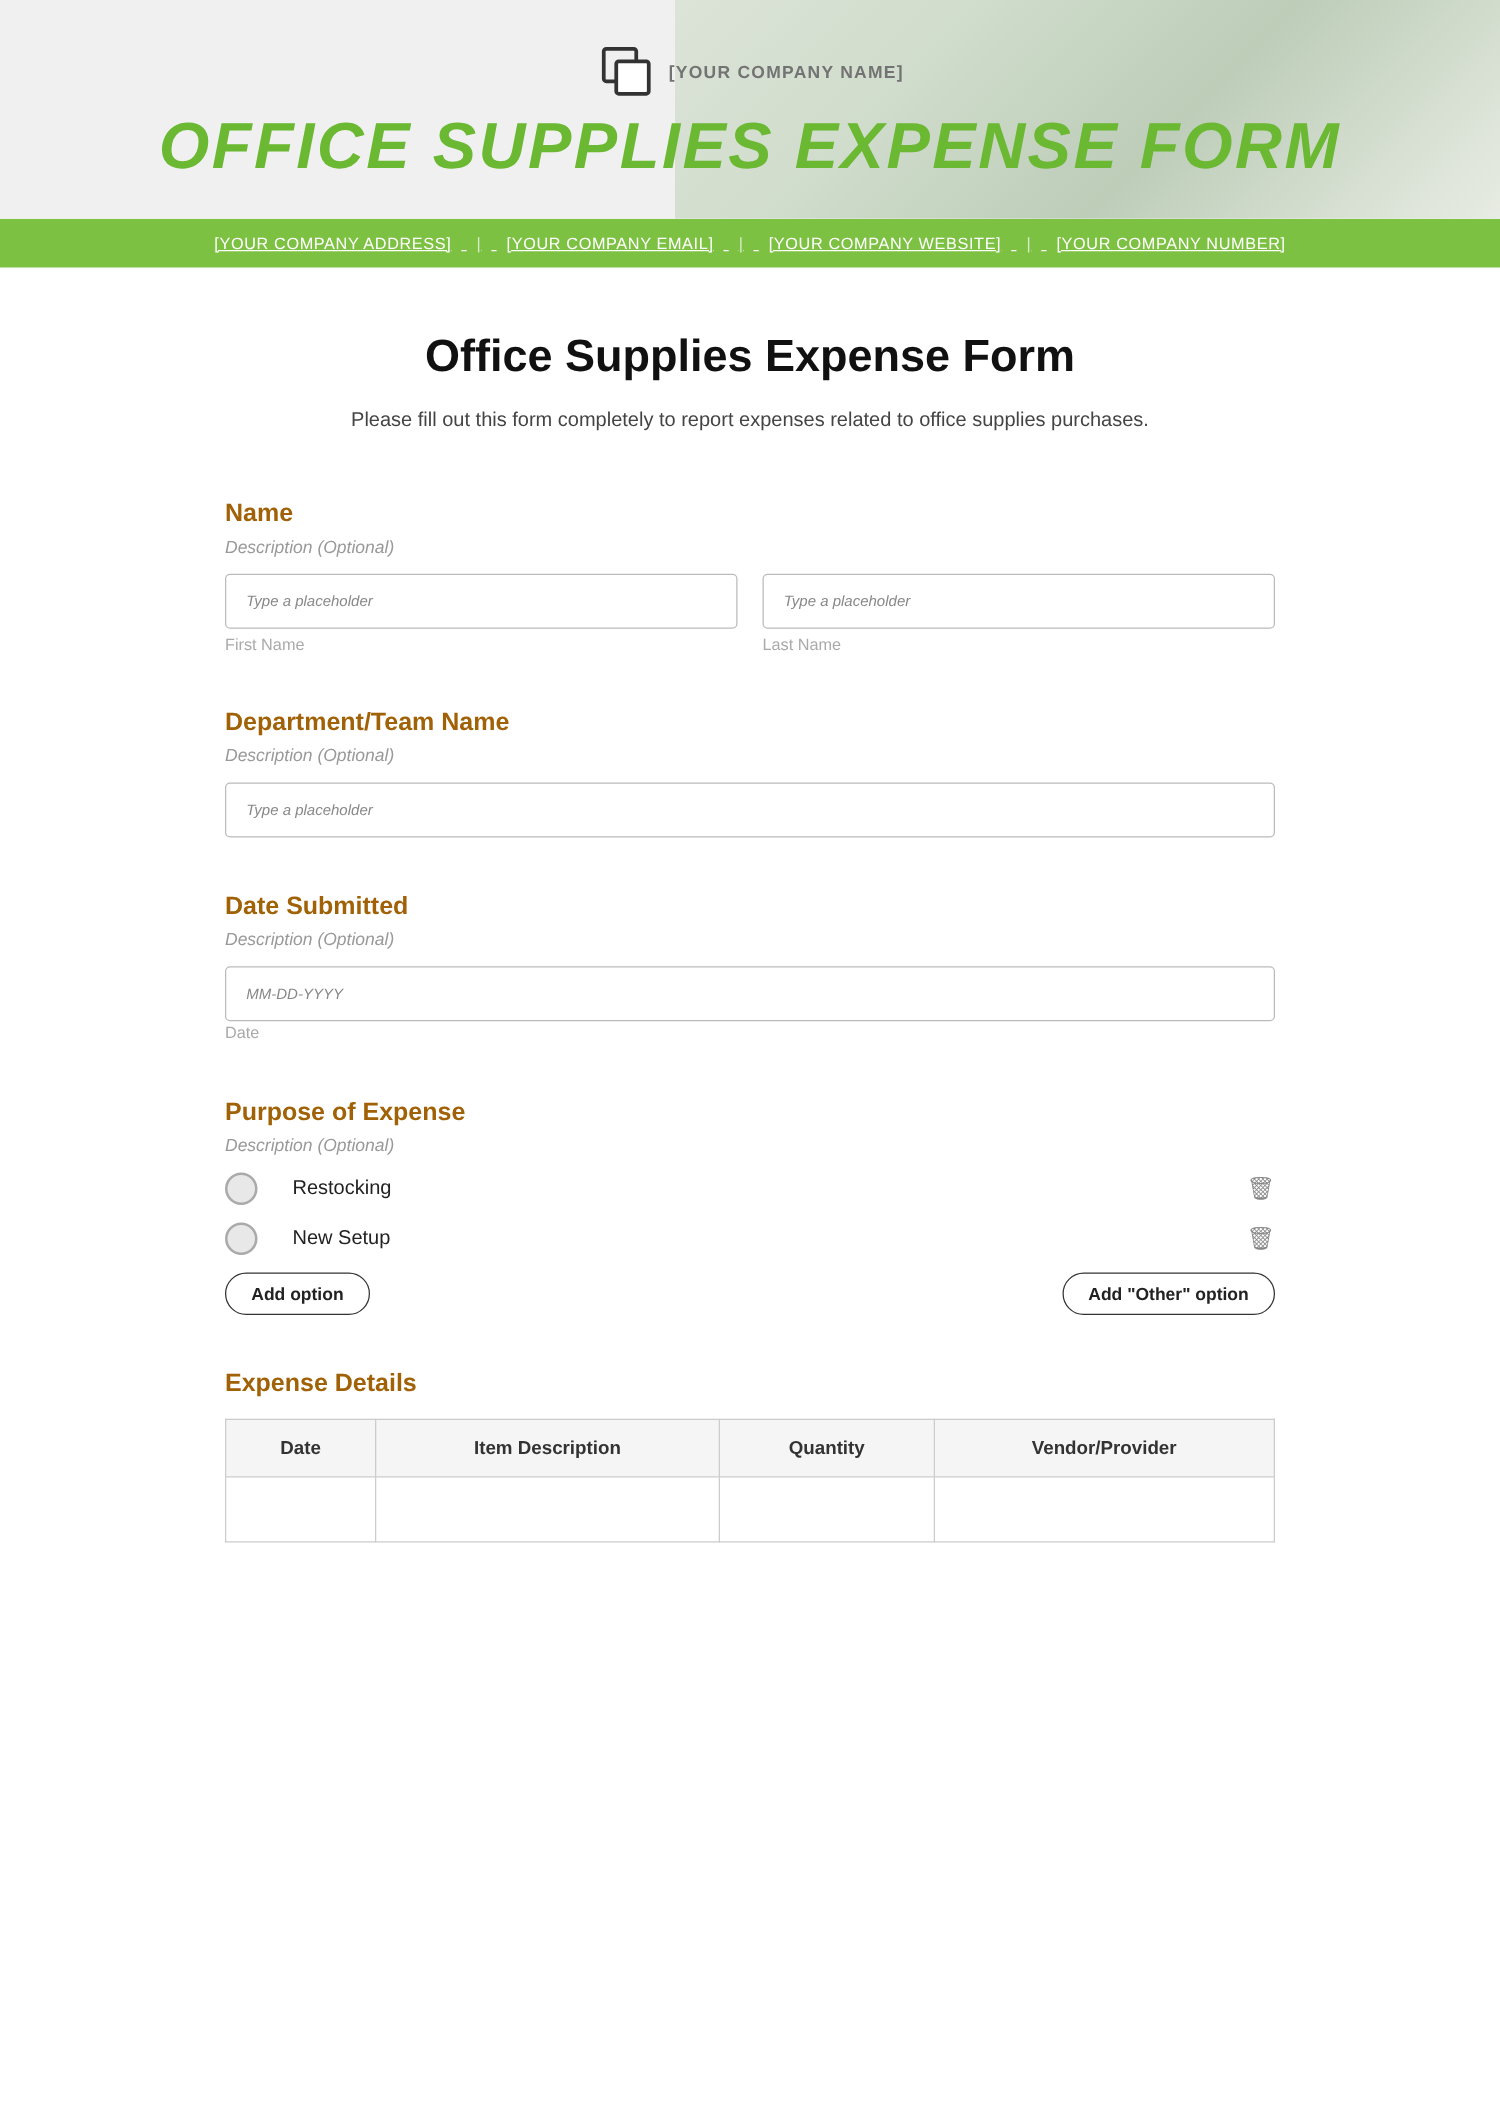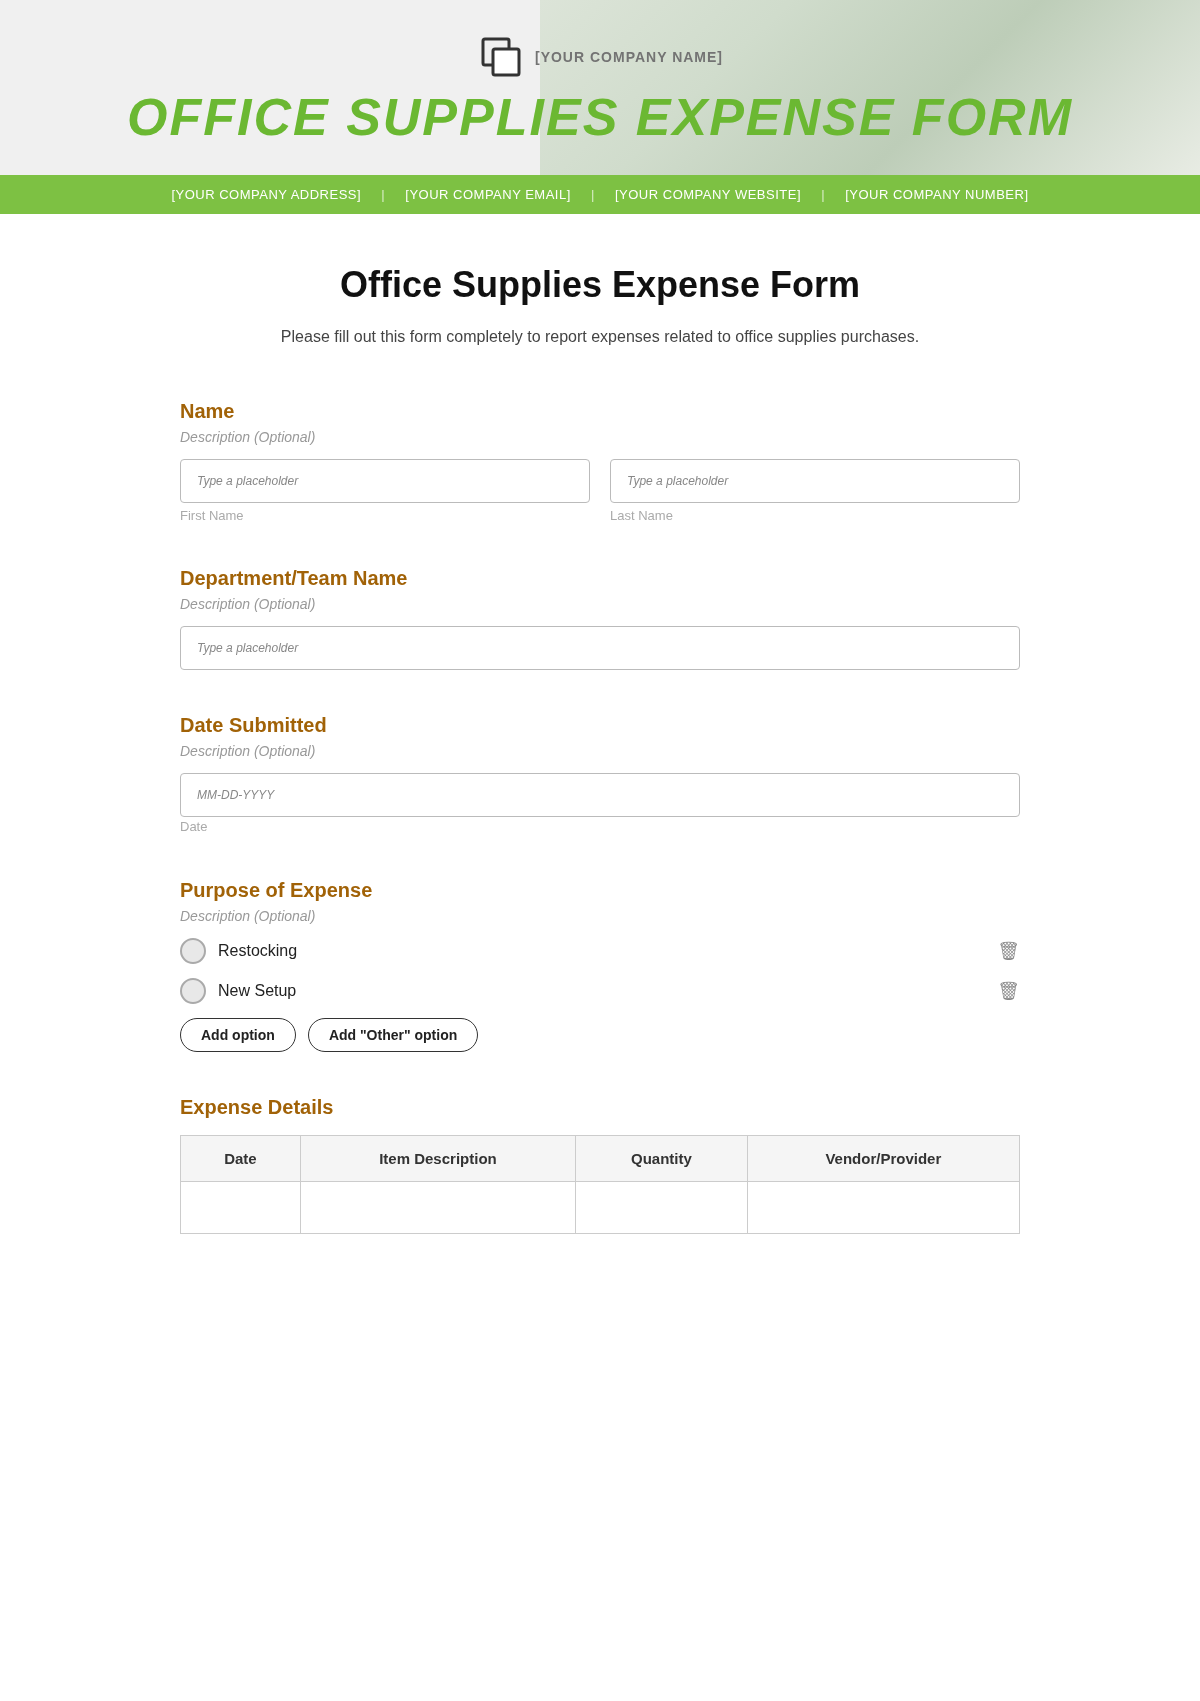--- a/index.html
+++ b/index.html
@@ -58,20 +58,21 @@
     }
 
     
     .info-bar {
       background: #7dc143;
       color: #fff;
       text-align: center;
       padding: 12px 20px;
       font-size: 13px;
       letter-spacing: 0.5px;
+      text-decoration: underline;
     }
     .info-bar span {
       margin: 0 8px;
     }
     .info-bar .separator {
       color: rgba(255,255,255,0.7);
     }
 
     
     .main-content {
@@ -152,21 +153,21 @@
     .radio-option {
       display: flex;
       align-items: center;
       justify-content: space-between;
       margin-bottom: 14px;
     }
 
     .radio-left {
       display: flex;
       align-items: center;
-      gap: 12px;
+      gap: 28px;
     }
 
     .radio-circle {
       width: 26px;
       height: 26px;
       border-radius: 50%;
       border: 2px solid #aaa;
       background: #e8e8e8;
       display: inline-block;
       flex-shrink: 0;
@@ -181,20 +182,21 @@
       color: #888;
       font-size: 18px;
       cursor: pointer;
     }
 
     
     .add-options-row {
       display: flex;
       gap: 12px;
       margin-top: 8px;
+      justify-content: space-between;
     }
 
     .add-option-btn {
       border: 1.5px solid #333;
       border-radius: 999px;
       background: #fff;
       padding: 8px 20px;
       font-size: 14px;
       font-weight: 600;
       cursor: pointer;

